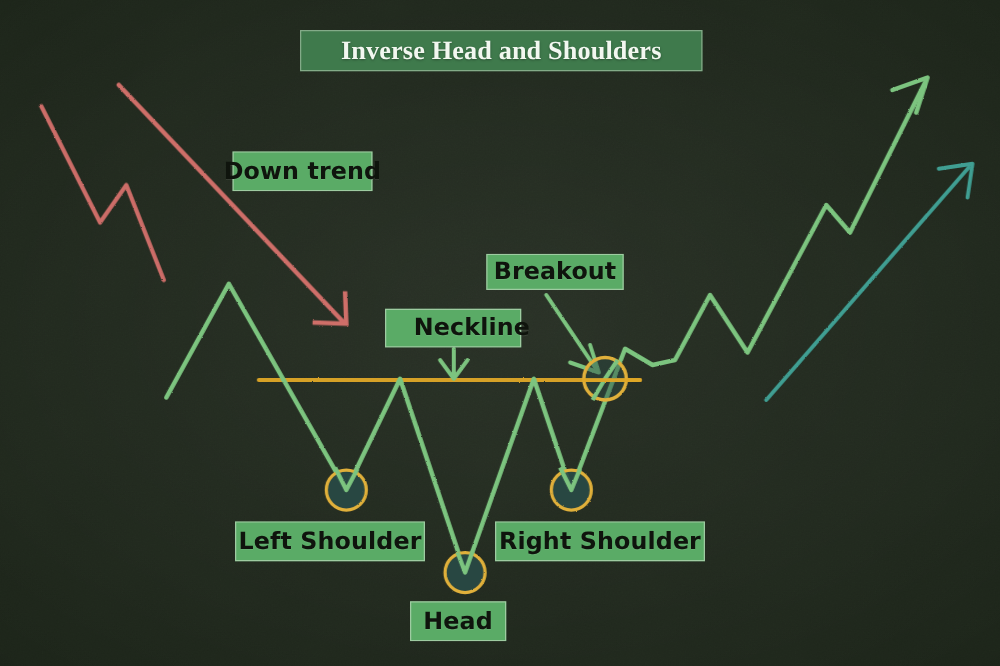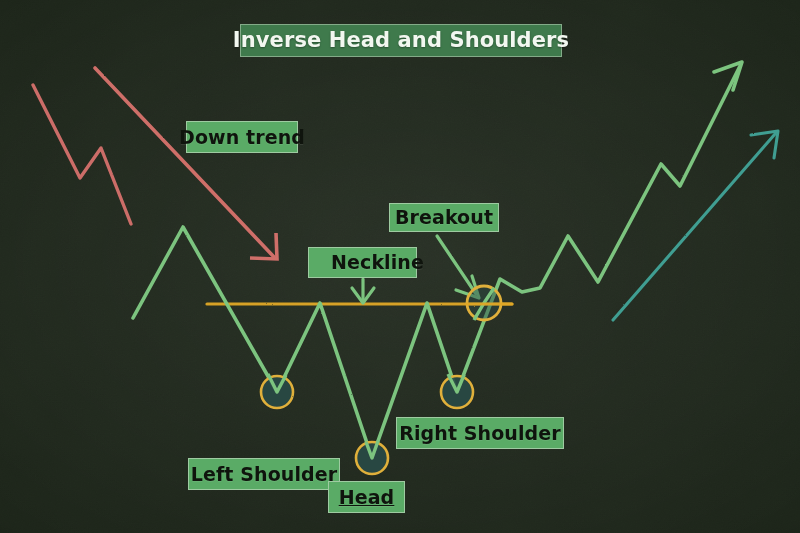--- a/index.html
+++ b/index.html
@@ -49,28 +49,28 @@
     white-space: nowrap;
     line-height: 1;
     text-shadow: 0 1px 0 rgba(255,255,255,0.08);
   }
   .label.title {
     background: #3f7a4c;
     color: #f2f7f0;
     border: 1px solid rgba(200,220,195,0.5);
     text-shadow: 0 1px 2px rgba(0,0,0,0.35);
   }
-  #title-label  { left: 240px; top: 24px;  width: 322px; height: 33px; font-size: 21px; }
+  #title-label  { left: 240px; top: 24px;  width: 322px; height: 33px; font-size: 21px; font-family: Liberation Serif, serif; }
   #downtrend-label { left: 186px; top: 121px; width: 112px; height: 32px; font-size: 19px; }
   #neckline-label  { left: 308px; top: 247px; width: 109px; height: 31px; font-size: 19px; padding-left: 30px; }
   #breakout-label  { left: 389px; top: 203px; width: 110px; height: 29px; font-size: 19px; }
   #uptrend-label   { left: 681px; top: 258px; width: 105px; height: 32px; font-size: 19px; }
-  #left-shoulder-label  { left: 188px; top: 417px; width: 152px; height: 32px; font-size: 19px; margin-top: 41px; }
+  #left-shoulder-label  { left: 188px; top: 417px; width: 152px; height: 32px; font-size: 19px; }
   #right-shoulder-label { left: 396px; top: 417px; width: 168px; height: 32px; font-size: 19px; text-align: right; }
-  #head-label { left: 328px; top: 481px; width: 77px; height: 32px; font-size: 19px; text-decoration: underline; }
+  #head-label { left: 328px; top: 481px; width: 77px; height: 32px; font-size: 19px; }
 </style>
 </head>
 <body>
 
 <div id="board">
 
   <svg id="grain" viewBox="0 0 800 533" preserveAspectRatio="none">
     <defs>
       <filter id="noise">
         <feTurbulence type="fractalNoise" baseFrequency="0.85" numOctaves="4" stitchTiles="stitch"></feTurbulence>

